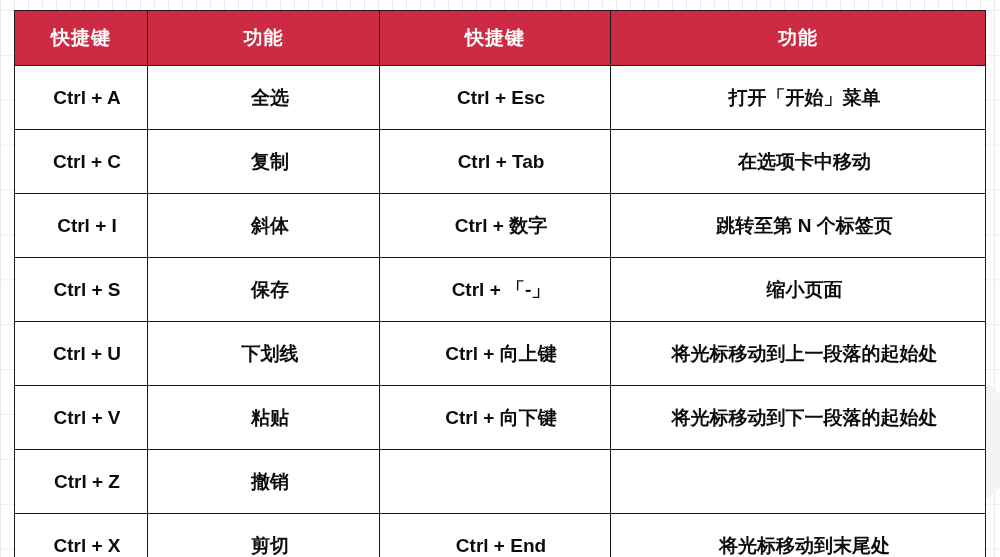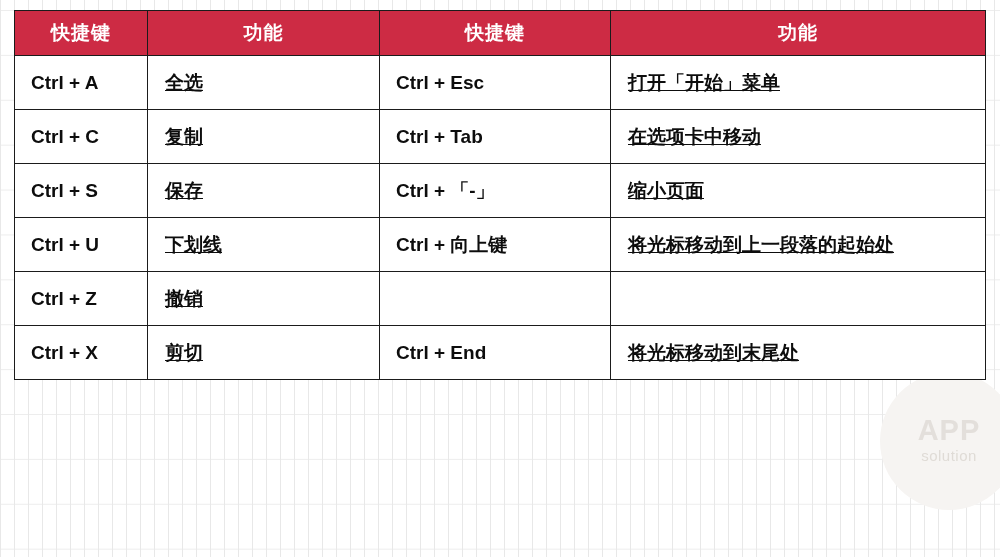--- a/index.html
+++ b/index.html
@@ -73,21 +73,21 @@
     background: #ffffff;
   }
   table.shortcut-table col.c-key-l   { width: 133px; }
   table.shortcut-table col.c-fun-l   { width: 232px; }
   table.shortcut-table col.c-key-r   { width: 231px; }
   table.shortcut-table col.c-fun-r   { width: 375px; }
 
   table.shortcut-table th,
   table.shortcut-table td {
     border: 1.4px solid #1b1b1b;
-    padding: 4px;
+    padding: 9px;
     vertical-align: middle;
   }
 
   thead th {
     background: #cd2b44;
     color: #ffffff;
     height: 36px;
     font-size: 19px;
     font-weight: bold;
     text-align: center;
@@ -101,22 +101,23 @@
     font-size: 19px;
     font-weight: bold;
     color: #0d0d0d;
     height: 45px;
   }
   tbody td .cell-text {
     display: block;
     padding: 0 0 0 12px;
     white-space: nowrap;
     overflow: hidden;
-  }
-  tbody td.fn .cell-text { padding-left: 13px; text-decoration: underline; }
+    text-align: center;
+  }
+  tbody td.fn .cell-text { padding-left: 13px; }
   tbody td.empty-cell .cell-text { padding: 0; }
 </style>
 </head>
 <body>
 
 <div id="sheet-bg"></div>
 
 <div id="watermark">
   <span class="wm-main">APP</span>
   <span class="wm-sub">solution</span>
@@ -162,20 +163,34 @@
           </td>
           <td class="key">
             <span class="cell-text">Ctrl + Tab</span>
           </td>
           <td class="fn">
             <span class="cell-text">在选项卡中移动</span>
           </td>
         </tr>
         <tr>
           <td class="key">
+            <span class="cell-text">Ctrl + I</span>
+          </td>
+          <td class="fn">
+            <span class="cell-text">斜体</span>
+          </td>
+          <td class="key">
+            <span class="cell-text">Ctrl + 数字</span>
+          </td>
+          <td class="fn">
+            <span class="cell-text">跳转至第 N 个标签页</span>
+          </td>
+        </tr>
+        <tr>
+          <td class="key">
             <span class="cell-text">Ctrl + S</span>
           </td>
           <td class="fn">
             <span class="cell-text">保存</span>
           </td>
           <td class="key">
             <span class="cell-text">Ctrl + 「-」</span>
           </td>
           <td class="fn">
             <span class="cell-text">缩小页面</span>
@@ -186,20 +201,34 @@
             <span class="cell-text">Ctrl + U</span>
           </td>
           <td class="fn">
             <span class="cell-text">下划线</span>
           </td>
           <td class="key">
             <span class="cell-text">Ctrl + 向上键</span>
           </td>
           <td class="fn">
             <span class="cell-text">将光标移动到上一段落的起始处</span>
+          </td>
+        </tr>
+        <tr>
+          <td class="key">
+            <span class="cell-text">Ctrl + V</span>
+          </td>
+          <td class="fn">
+            <span class="cell-text">粘贴</span>
+          </td>
+          <td class="key">
+            <span class="cell-text">Ctrl + 向下键</span>
+          </td>
+          <td class="fn">
+            <span class="cell-text">将光标移动到下一段落的起始处</span>
           </td>
         </tr>
         <tr>
           <td class="key">
             <span class="cell-text">Ctrl + Z</span>
           </td>
           <td class="fn">
             <span class="cell-text">撤销</span>
           </td>
           <td class="key empty-cell">

